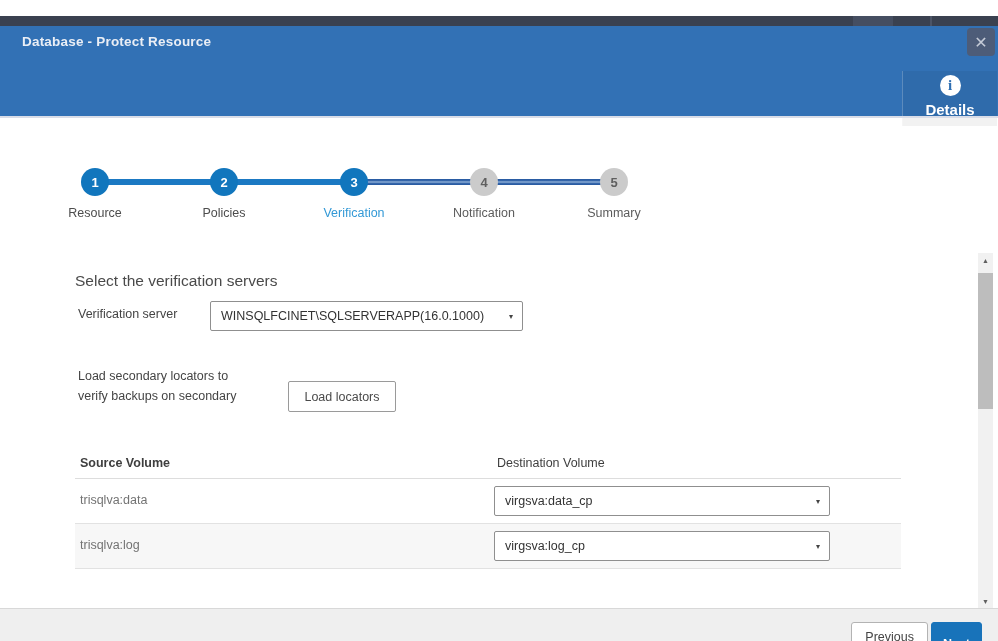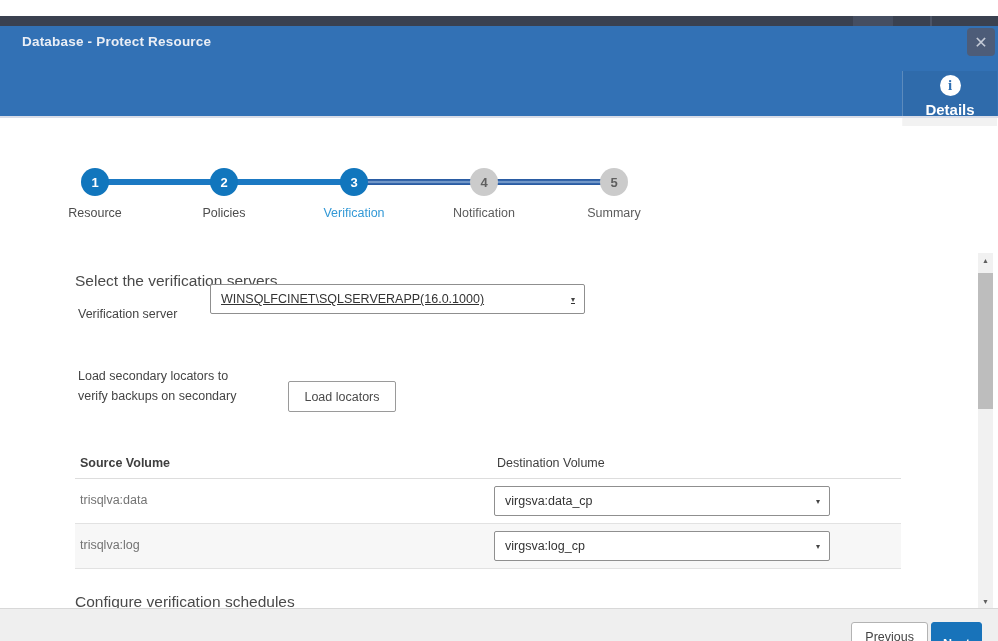--- a/index.html
+++ b/index.html
@@ -64,21 +64,21 @@
   
   .scroll-clip { position:absolute; left:0; top:232px; width:978px; height:360px; overflow:hidden; background:#ffffff; }
   .h-select  { position:absolute; left:75px; top:24px;  font-size:15.5px; color:#4a4a4a; }
   .lbl-server{ position:absolute; left:78px; top:59px;  font-size:12.5px; color:#444444; }
   .selectbox {
     position:absolute; background:#ffffff; border:1px solid #8f8f8f; border-radius:2px;
     display:flex; align-items:center; font-size:12.5px; color:#333333; cursor:pointer;
   }
   .selectbox .sel-text { padding-left:10px; flex:1; white-space:nowrap; overflow:hidden; }
   .selectbox .caret { padding-right:9px; font-size:8px; color:#444444; }
-  .sel-server { left:210px; top:36px; width:375px; height:30px;text-decoration:underline; }
+  .sel-server { left:210px; top:53px; width:313px; height:30px; }
   .load-text  { position:absolute; left:78px; top:118px; font-size:12.5px; color:#444444; line-height:20px; }
   .load-btn {
     position:absolute; left:288px; top:133px; width:108px; height:31px;
     background:#ffffff; border:1px solid #9a9a9a; border-radius:2px;
     font-size:12.5px; color:#4a4a4a; display:flex; align-items:center; justify-content:center; cursor:pointer;
   }
   .h-secondary{ position:absolute; left:78px; top:172px; font-size:14px; color:#4a4a4a; }
 
   .vol-table { position:absolute; left:75px; top:204px; width:826px; }
   .vt-header { position:relative; height:27px; border-bottom:1px solid #dddddd; }
@@ -188,21 +188,20 @@
       </div>
       <div class="vt-row even">
         <div class="src">trisqlva:log</div>
         <div class="selectbox">
           <span class="sel-text">virgsva:log_cp</span>
           <span class="caret">▾</span>
         </div>
       </div>
     </div>
 
-    <div class="h-schedules">Configure verification schedules</div>
   </div>
 
   <div class="sb-track">
     <div class="sb-arrow sb-up">▲</div>
     <div class="sb-thumb"></div>
     <div class="sb-arrow sb-down">▼</div>
   </div>
 
   <div class="footer">
     <div class="btn-previous">Previous</div>

